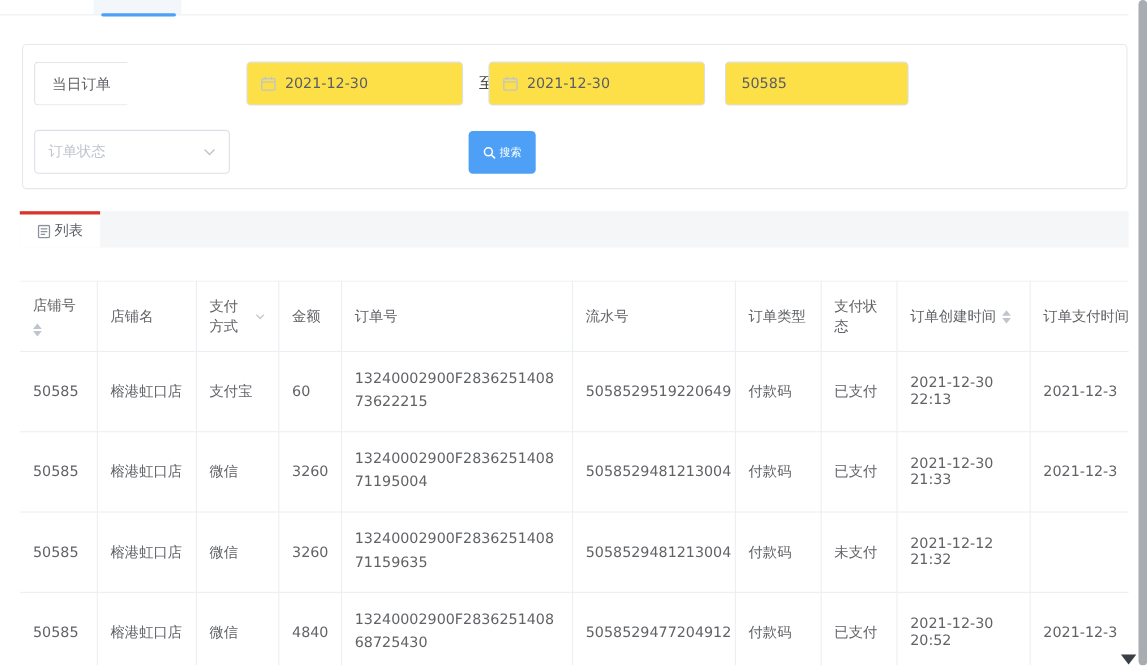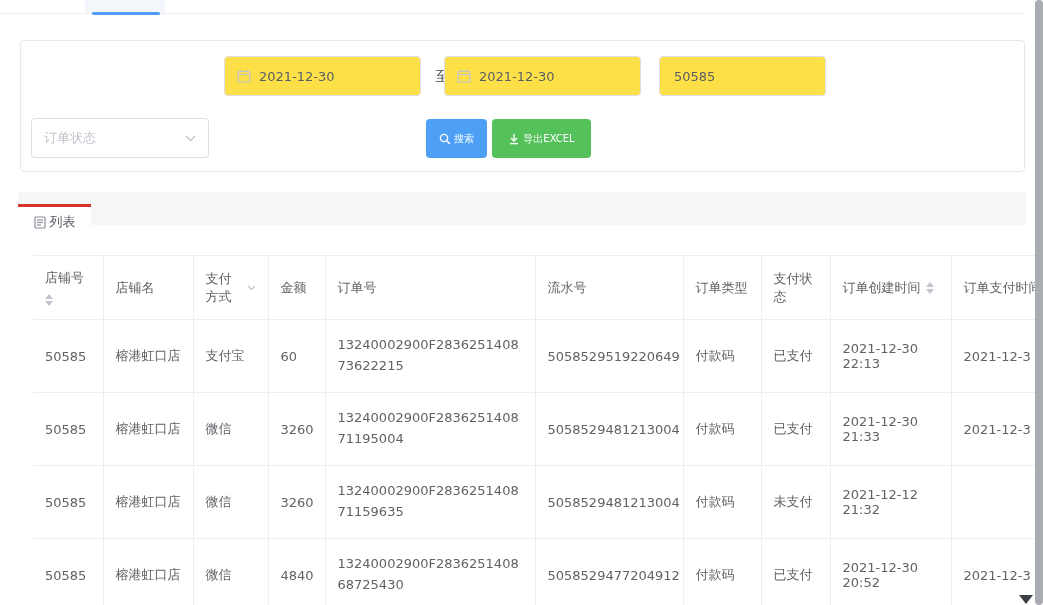--- a/index.html
+++ b/index.html
@@ -40,26 +40,26 @@
   .sel-status{left:10px;top:77px;width:178px;}
   .sel-paytype{left:207px;top:77px;width:180px;}
   .select-box .ph{color:var(--placeholder);}
   .act-btn{height:39px;border:none;border-radius:4px;color:#fff;display:flex;align-items:center;
     justify-content:center;gap:3px;cursor:pointer;font-size:10px;font-family:inherit;}
   .btn-search{left:405px;top:78px;width:61px;background:var(--accent);}
   .btn-export{left:471px;top:78px;width:99px;background:var(--green);}
 
   
   .list-tabbar{position:absolute;left:18px;top:192px;width:1008px;height:33px;background:#f5f6f8;}
-  .list-tab{position:absolute;left:0;top:12px;width:73px;height:33px;background:#fff;
+  .list-tab{position:absolute;left:0;top:0;width:73px;height:33px;background:#fff;
     border-top:3px solid var(--red);display:flex;align-items:center;justify-content:center;gap:4px;
     color:#5a5e66;cursor:pointer;}
 
   
-  .table-wrap{position:absolute;left:33px;top:255px;width:1008px;height:350px;overflow:hidden;}
+  .table-wrap{position:absolute;left:18px;top:255px;width:1008px;height:350px;overflow:hidden;}
   table{border-collapse:collapse;table-layout:fixed;width:1158px;font-size:13px;}
   th,td{border-right:1px solid var(--grid);border-bottom:1px solid var(--grid);
     padding:8px 12px;text-align:left;vertical-align:middle;color:var(--text);font-weight:normal;}
   thead th{border-top:1px solid var(--grid);height:64px;background:#fff;}
   tbody td{height:73px;}
   td.wrap{word-break:break-all;line-height:1.6;}
   .th-inner{display:flex;align-items:center;gap:5px;}
   .sorter{display:inline-flex;flex-direction:column;gap:2px;}
   .caret-up{width:0;height:0;border-left:4px solid transparent;border-right:4px solid transparent;
     border-bottom:5px solid var(--placeholder);}
@@ -75,20 +75,21 @@
   svg{display:block;}
 </style>
 </head>
 <body>
 
 <div class="tab-ghost"></div>
 <div class="topline"></div>
 <div class="tab-indicator"></div>
 
 <div class="filter-panel">
+  <button class="toggle-btn fp-abs btn-today">当日订单</button>
 
   <div class="input-box fp-abs date-from">
     <span>
       <svg width="14" height="14" viewBox="0 0 14 14">
           <rect x="1" y="2.5" width="12" height="10.5" rx="1" fill="none" stroke="#c0c4cc" stroke-width="1.2"></rect>
           <line x1="1" y1="5.5" x2="13" y2="5.5" stroke="#c0c4cc" stroke-width="1.2"></line>
           <line x1="4.2" y1="0.8" x2="4.2" y2="3.5" stroke="#c0c4cc" stroke-width="1.2"></line>
           <line x1="9.8" y1="0.8" x2="9.8" y2="3.5" stroke="#c0c4cc" stroke-width="1.2"></line>
         </svg>
     </span>
@@ -126,30 +127,20 @@
   <button class="act-btn fp-abs btn-search">
     <span>
       <svg width="12" height="12" viewBox="0 0 12 12">
           <circle cx="5" cy="5" r="3.6" fill="none" stroke="#fff" stroke-width="1.4"></circle>
           <line x1="7.8" y1="7.8" x2="11" y2="11" stroke="#fff" stroke-width="1.4"></line>
         </svg>
     </span>
     <span>搜索</span>
   </button>
 
-  <button class="act-btn fp-abs btn-export">
-    <span>
-      <svg width="12" height="12" viewBox="0 0 12 12">
-          <line x1="6" y1="1" x2="6" y2="7.5" stroke="#fff" stroke-width="1.4"></line>
-          <polyline points="3,5 6,8 9,5" fill="none" stroke="#fff" stroke-width="1.4"></polyline>
-          <line x1="2" y1="10.6" x2="10" y2="10.6" stroke="#fff" stroke-width="1.4"></line>
-        </svg>
-    </span>
-    <span>导出EXCEL</span>
-  </button>
 </div>
 
 <div class="list-tabbar">
   <div class="list-tab">
     <span>
       <svg width="12" height="13" viewBox="0 0 12 13">
           <rect x="1" y="1" width="10" height="11" rx="1" fill="none" stroke="#8a8f99" stroke-width="1.2"></rect>
           <line x1="3" y1="4" x2="9" y2="4" stroke="#8a8f99" stroke-width="1.2"></line>
           <line x1="3" y1="6.5" x2="9" y2="6.5" stroke="#8a8f99" stroke-width="1.2"></line>
           <line x1="3" y1="9" x2="7" y2="9" stroke="#8a8f99" stroke-width="1.2"></line>

